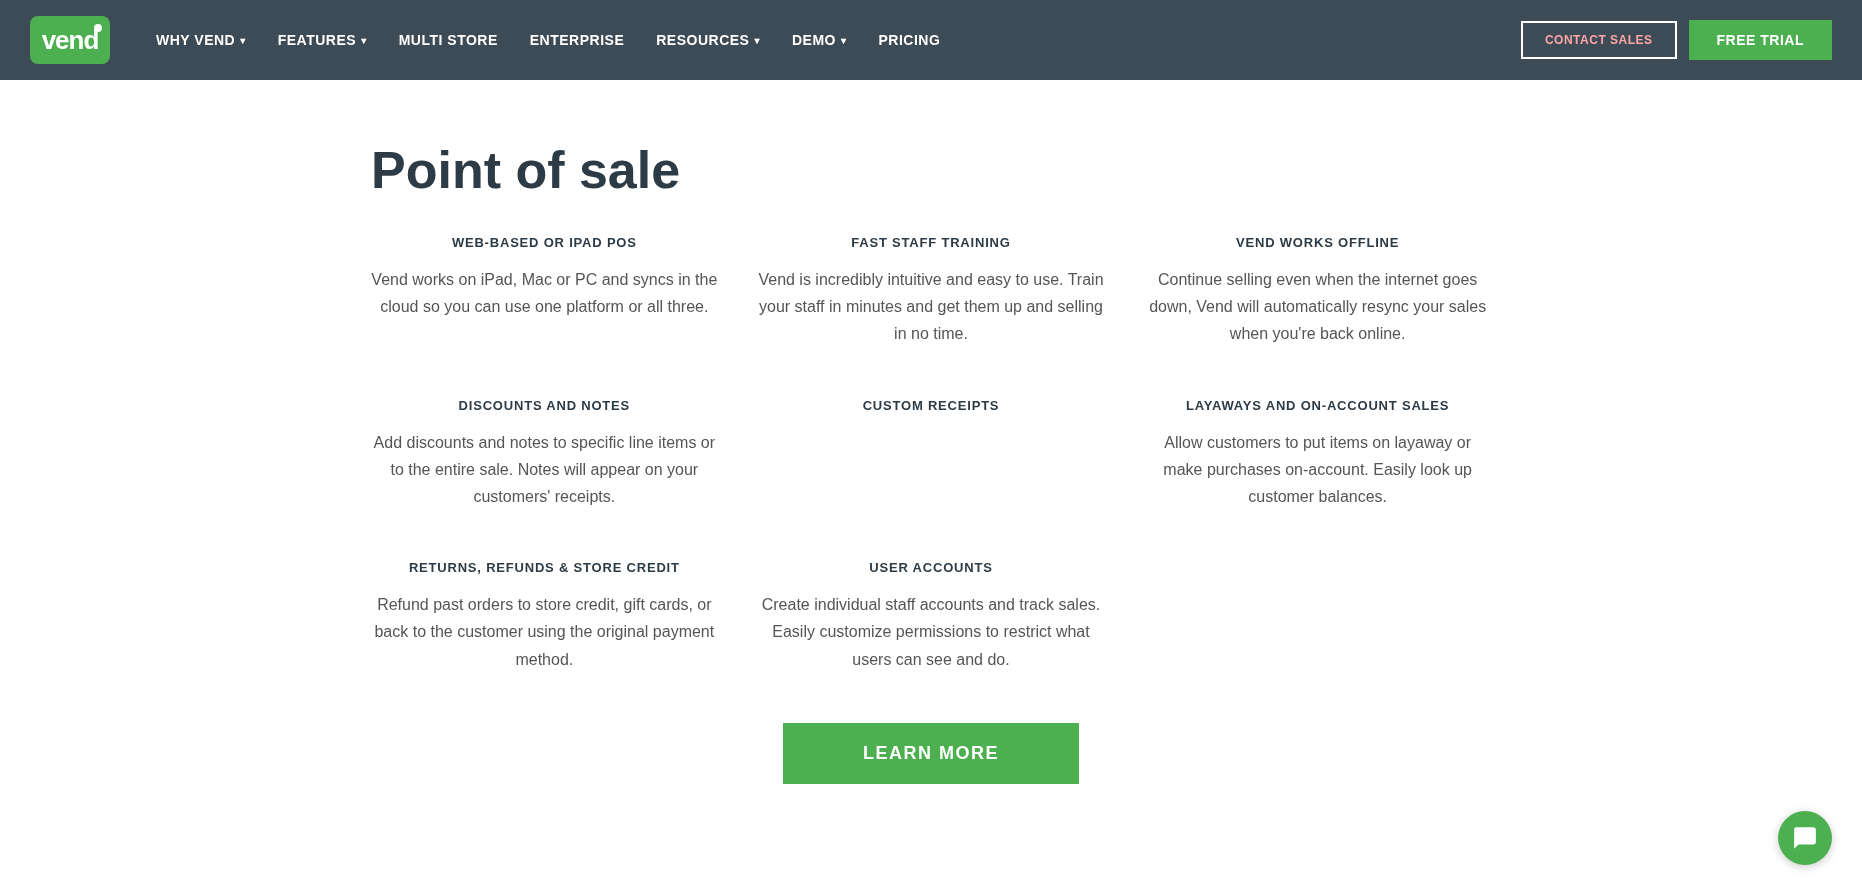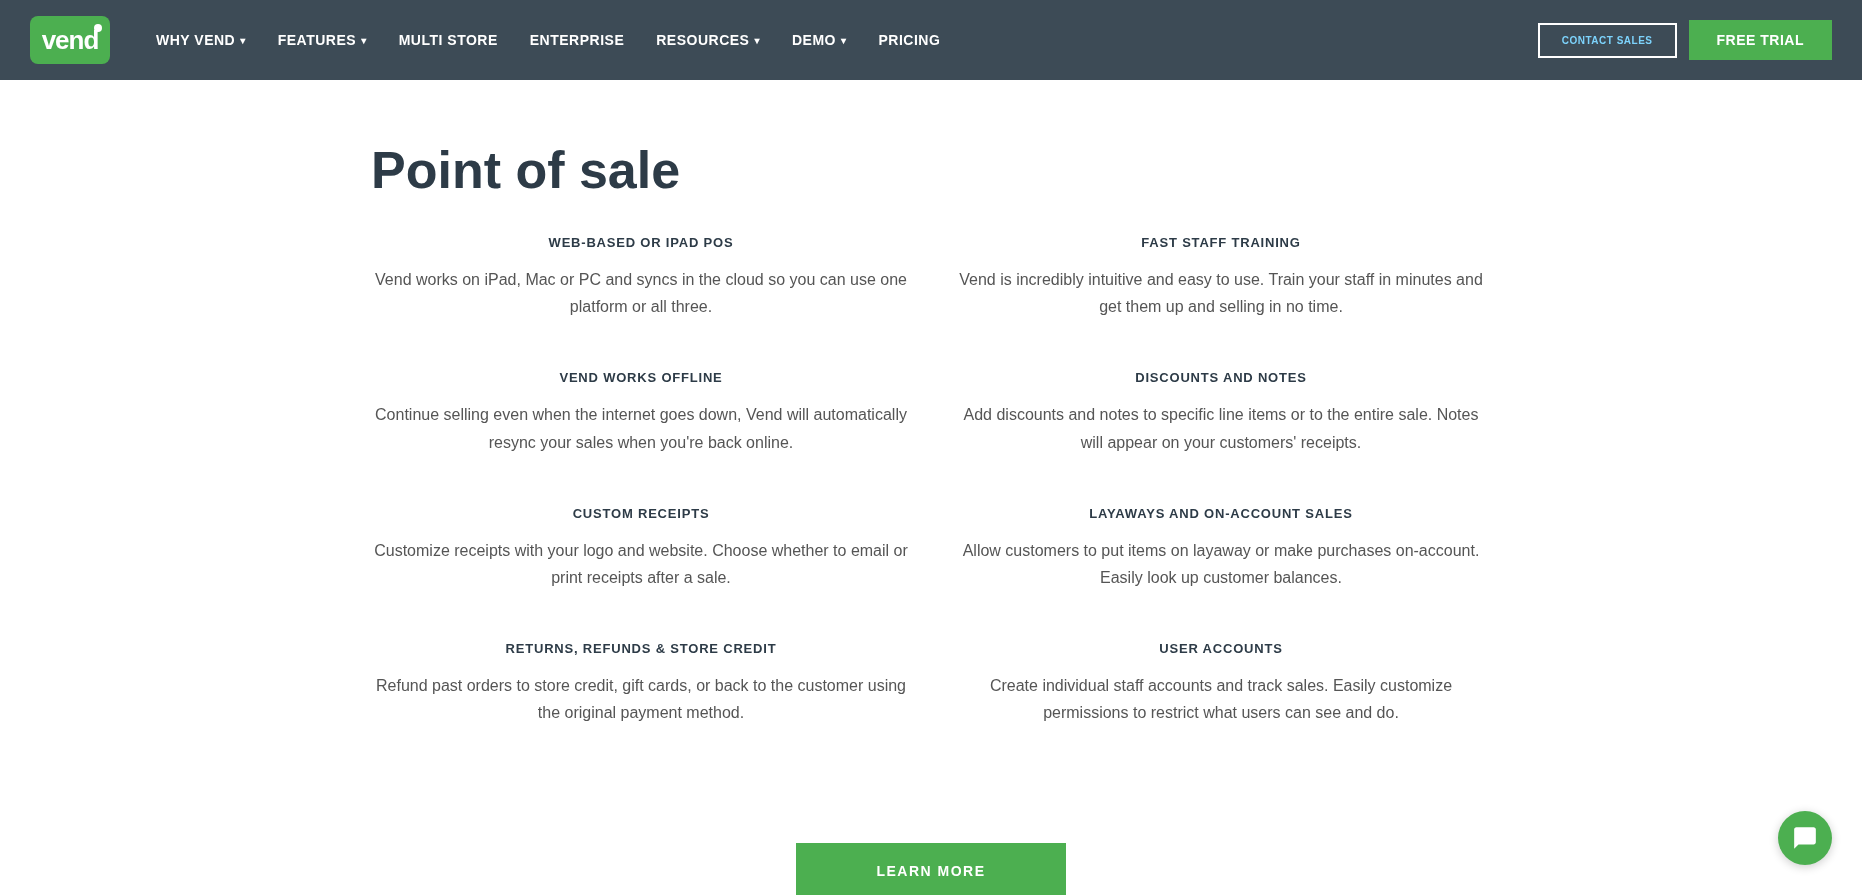--- a/index.html
+++ b/index.html
@@ -70,24 +70,24 @@
       font-size: 10px;
     }
     .nav-cta-area {
       display: flex;
       align-items: center;
       gap: 12px;
       margin-left: auto;
     }
     .btn-contact-sales {
       border: 2px solid #fff;
-      color: #7dd3fc;
+      color: #fca5a5;
       background: transparent;
       padding: 10px 22px;
-      font-size: 10px;
+      font-size: 12px;
       font-weight: 700;
       letter-spacing: 0.5px;
       text-transform: uppercase;
       cursor: pointer;
       white-space: nowrap;
     }
     .btn-free-trial {
       background: #4caf50;
       color: #fff;
       border: none;
@@ -109,23 +109,23 @@
     .page-title {
       font-size: 52px;
       font-weight: 700;
       color: #2d3b47;
       margin-bottom: 35px;
     }
 
     
     .features-grid {
       display: grid;
-      grid-template-columns: 1fr 1fr;
+      grid-template-columns: 1fr 1fr 1fr;
       gap: 50px 40px;
-      margin-bottom: 96px;
+      margin-bottom: 30px;
     }
     .feature-item {
       text-align: center;
     }
     .feature-title {
       font-size: 13px;
       font-weight: 800;
       letter-spacing: 0.8px;
       text-transform: uppercase;
       color: #2d3b47;
@@ -140,21 +140,21 @@
     
     .cta-area {
       text-align: center;
       padding-top: 20px;
     }
     .btn-learn-more {
       background: #4caf50;
       color: #fff;
       border: none;
       padding: 20px 80px;
-      font-size: 14px;
+      font-size: 18px;
       font-weight: 700;
       letter-spacing: 1.5px;
       text-transform: uppercase;
       cursor: pointer;
       display: inline-block;
     }
 
     
     .chat-bubble {
       position: fixed;
@@ -242,21 +242,20 @@
       <div class="feature-desc">Continue selling even when the internet goes down, Vend will automatically resync your sales when you're back online.</div>
     </div>
 
     <div class="feature-item">
       <div class="feature-title">DISCOUNTS AND NOTES</div>
       <div class="feature-desc">Add discounts and notes to specific line items or to the entire sale. Notes will appear on your customers' receipts.</div>
     </div>
 
     <div class="feature-item">
       <div class="feature-title">CUSTOM RECEIPTS</div>
-      <div class="feature-desc">Customize receipts with your logo and website. Choose whether to email or print receipts after a sale.</div>
     </div>
 
     <div class="feature-item">
       <div class="feature-title">LAYAWAYS AND ON-ACCOUNT SALES</div>
       <div class="feature-desc">Allow customers to put items on layaway or make purchases on-account. Easily look up customer balances.</div>
     </div>
 
     <div class="feature-item">
       <div class="feature-title">RETURNS, REFUNDS &amp; STORE CREDIT</div>
       <div class="feature-desc">Refund past orders to store credit, gift cards, or back to the customer using the original payment method.</div>

